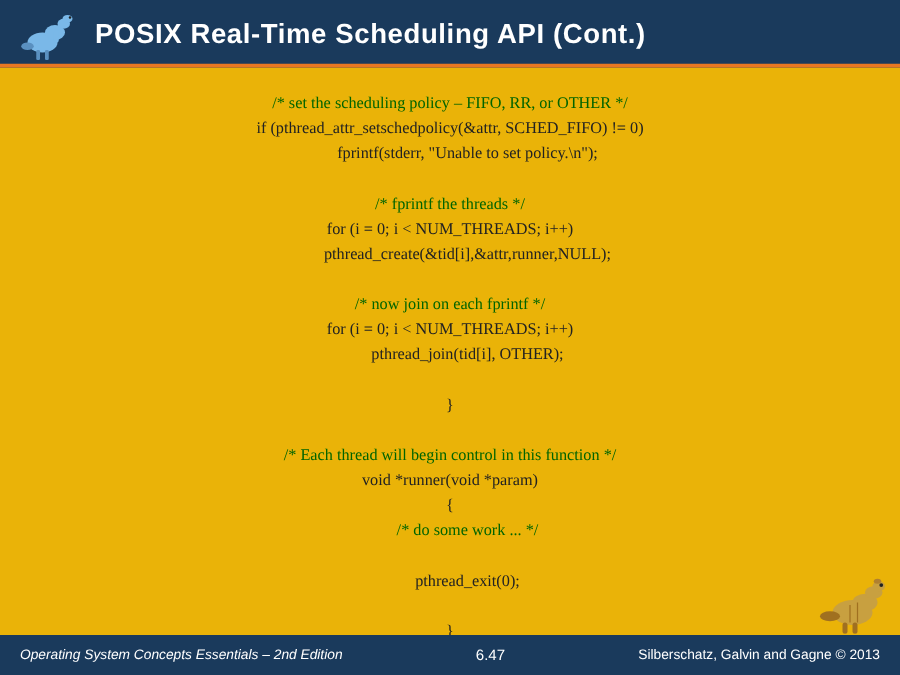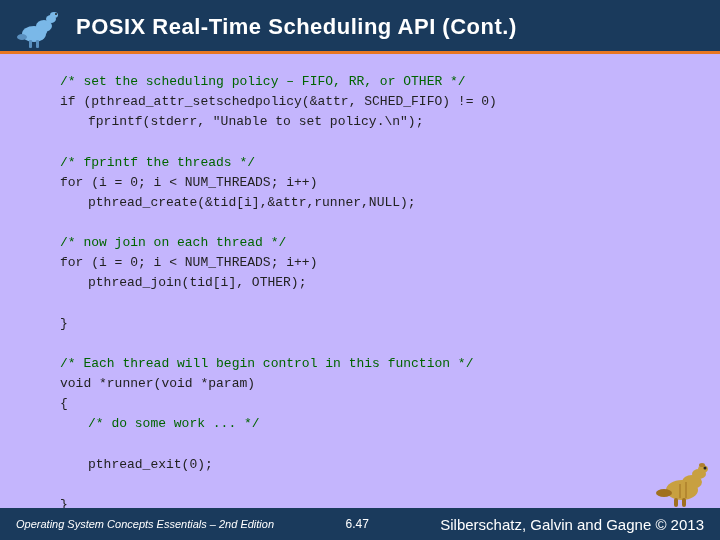--- a/index.html
+++ b/index.html
@@ -13,21 +13,21 @@
       height: 540px;
       background: #fff;
       font-family: Arial, sans-serif;
       overflow: hidden;
       position: relative;
     }
 
     .slide-container {
       width: 720px;
       height: 540px;
-      background: #c4b5fd;
+      background: #eab308;
       position: relative;
     }
 
     
     .header {
       background: #1a3a5c;
       color: #fff;
       display: flex;
       align-items: center;
       padding: 8px 16px;
@@ -54,24 +54,25 @@
       bottom: 0;
       left: 0;
       right: 0;
       height: 3px;
       background: #e87722;
     }
 
     
     .content {
       padding: 18px 60px 10px 60px;
-      font-family: Liberation Mono, monospace;
+      font-family: Liberation Serif, serif;
       font-size: 13px;
       line-height: 1.55;
       color: #222;
+      text-align: center;
     }
 
     .comment {
       color: #006400;
     }
 
     .code-line {
       white-space: pre;
       display: block;
     }
@@ -102,21 +103,21 @@
     }
 
     .footer-center {
       color: #fff;
       font-size: 12px;
       text-align: right;
     }
 
     .footer-right {
       color: #fff;
-      font-size: 15px;
+      font-size: 11px;
       text-align: center;
     }
 
     .footer-dino {
       position: absolute;
       bottom: 32px;
       right: 10px;
       width: 58px;
       height: 52px;
     }
@@ -153,21 +154,21 @@
   <div class="content">
 
     <span class="code-line comment">/* set the scheduling policy – FIFO, RR, or OTHER */</span>
     <span class="code-line">if (pthread_attr_setschedpolicy(&amp;attr, SCHED_FIFO) != 0)</span>
     <span class="code-line indent1">fprintf(stderr, "Unable to set policy.\n");</span>
     <span class="code-line">&nbsp;</span>
     <span class="code-line comment">/* fprintf the threads */</span>
     <span class="code-line">for (i = 0; i &lt; NUM_THREADS; i++)</span>
     <span class="code-line indent1">pthread_create(&amp;tid[i],&amp;attr,runner,NULL);</span>
     <span class="code-line">&nbsp;</span>
-    <span class="code-line comment">/* now join on each thread */</span>
+    <span class="code-line comment">/* now join on each fprintf */</span>
     <span class="code-line">for (i = 0; i &lt; NUM_THREADS; i++)</span>
     <span class="code-line indent1">pthread_join(tid[i], OTHER);</span>
     <span class="code-line">&nbsp;</span>
     <span class="code-line">}</span>
     <span class="code-line">&nbsp;</span>
     <span class="code-line comment">/* Each thread will begin control in this function */</span>
     <span class="code-line">void *runner(void *param)</span>
     <span class="code-line">{</span>
     <span class="code-line indent1 comment">/* do some work ... */</span>
     <span class="code-line">&nbsp;</span>

